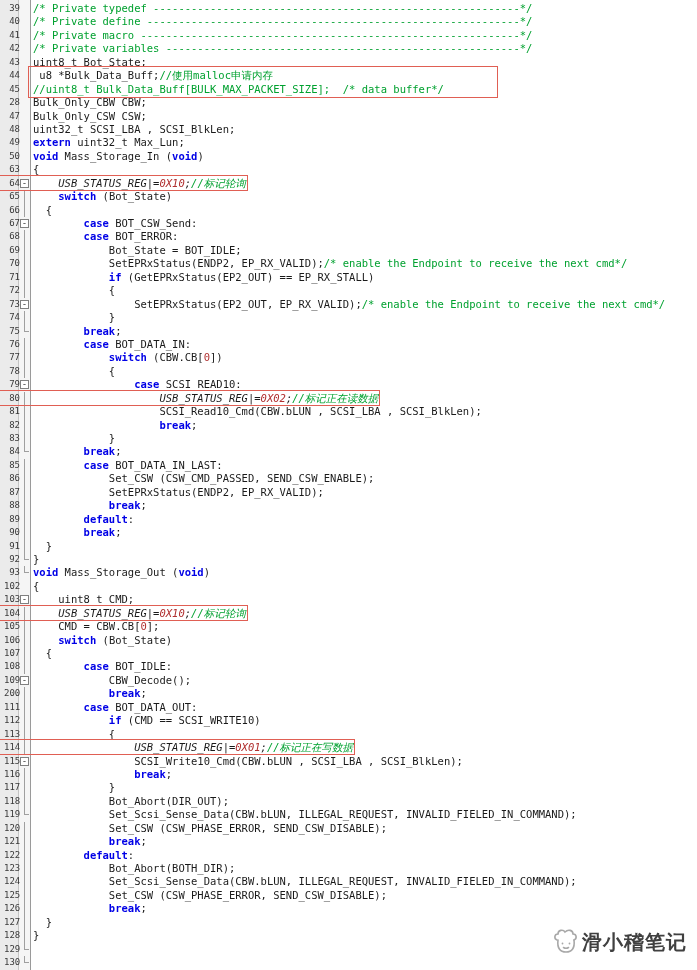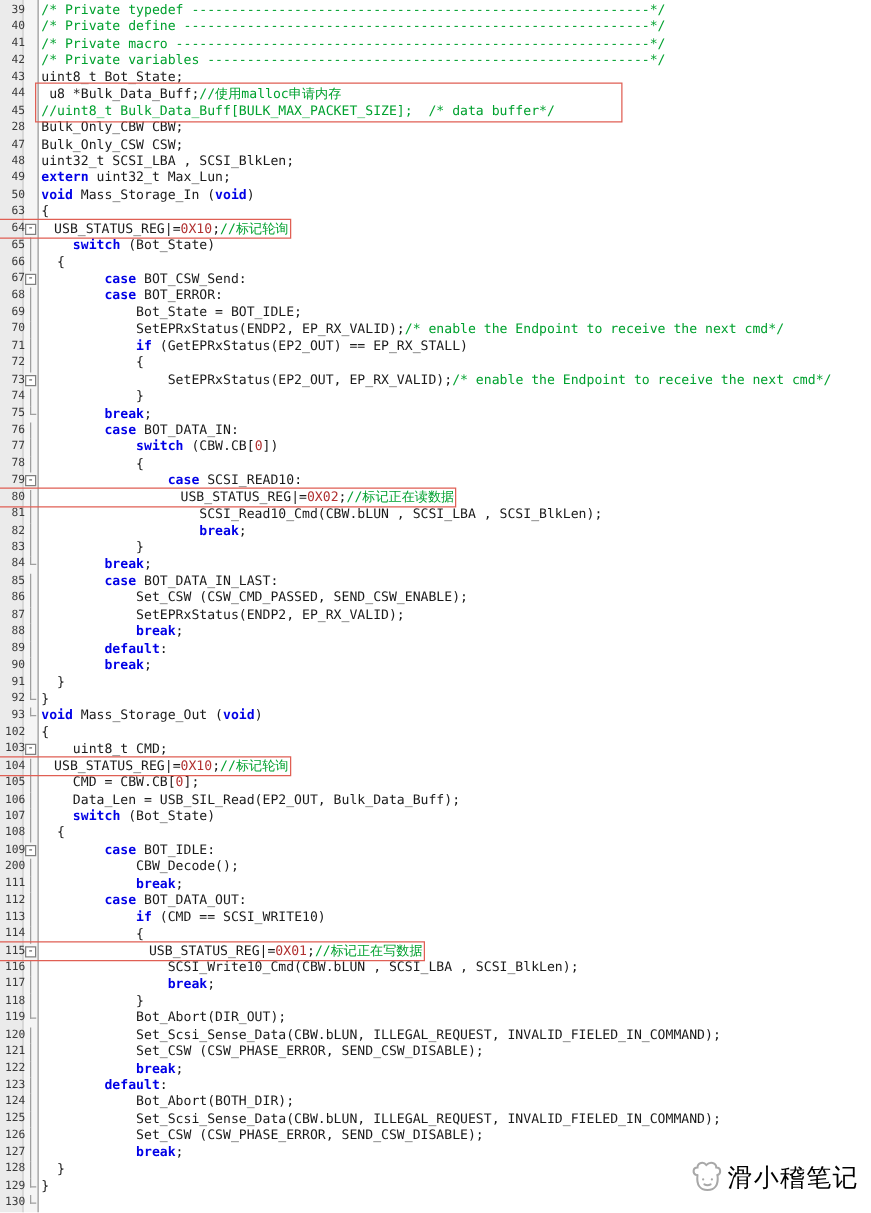--- a/index.html
+++ b/index.html
@@ -19,26 +19,26 @@
   .fbox{position:absolute;left:1px;top:2px;width:9px;height:9px;box-sizing:border-box;border:1px solid #808080;background:#ffffff;font-size:9px;line-height:6px;text-align:center;color:#333;}
   .fline{position:absolute;left:5px;top:0;width:1px;height:13.44px;background:#9f9f9f;}
   .fend{position:absolute;left:5px;top:0;width:5px;height:7px;border-left:1px solid #9f9f9f;border-bottom:1px solid #9f9f9f;box-sizing:border-box;}
   
   #code{position:absolute;left:33px;top:2px;right:0;}
   .line{height:13.44px;line-height:13.44px;font-size:10.5px;white-space:pre;color:#1a1a1a;}
   .t-c{color:#1a1a1a;}
   .t-k{color:#0000e6;font-weight:bold;}
   .t-m{color:#00a12f;}
   .t-n{color:#b03030;}
-  .hl{outline:1.6px solid #e05f54;outline-offset:1px;margin-left:-33px;padding-left:18px;}
+  .hl{outline:1.6px solid #e05f54;outline-offset:1px;margin-left:-33px;padding-left:33px;font-style:italic;}
   
   #box4445{position:absolute;left:28px;top:66px;width:470px;height:32px;border:1.6px solid #e05f54;box-sizing:border-box;}
   
   #watermark{position:absolute;left:550px;top:926px;display:flex;align-items:center;color:#a3a3a3;}
-  #wm-text{font-size:20px;letter-spacing:1px;font-weight:400;color:#000000;
+  #wm-text{font-size:20px;letter-spacing:1px;font-weight:700;color:#404040;
     font-family:"DejaVu Sans", sans-serif;}
 </style>
 </head>
 <body>
 
 <div id="editor">
   <div id="gutter-bg"></div>
   <div id="fold-bg"></div>
   <div id="gutter-nums">
       <div class="gnum">39</div>
@@ -345,21 +345,20 @@
       <div class="line"><span class="t-c">            </span><span class="t-k">break</span><span class="t-c">;</span></div>
       <div class="line"><span class="t-c">        </span><span class="t-k">default</span><span class="t-c">:</span></div>
       <div class="line"><span class="t-c">        </span><span class="t-k">break</span><span class="t-c">;</span></div>
       <div class="line"><span class="t-c">  }</span></div>
       <div class="line"><span class="t-c">}</span></div>
       <div class="line"><span class="t-k">void</span><span class="t-c"> Mass_Storage_Out (</span><span class="t-k">void</span><span class="t-c">)</span></div>
       <div class="line"><span class="t-c">{</span></div>
       <div class="line"><span class="t-c">    uint8_t CMD;</span></div>
       <div class="line"><span class="hl"><span class="t-c">    USB_STATUS_REG|=</span><span class="t-n">0X10</span><span class="t-c">;</span><span class="t-m">//标记轮询</span></span></div>
       <div class="line"><span class="t-c">    CMD = CBW.CB[</span><span class="t-n">0</span><span class="t-c">];</span></div>
-      <div class="line"><span class="t-c">    Data_Len = USB_SIL_Read(EP2_OUT, Bulk_Data_Buff);</span></div>
       <div class="line"><span class="t-c">    </span><span class="t-k">switch</span><span class="t-c"> (Bot_State)</span></div>
       <div class="line"><span class="t-c">  {</span></div>
       <div class="line"><span class="t-c">        </span><span class="t-k">case</span><span class="t-c"> BOT_IDLE:</span></div>
       <div class="line"><span class="t-c">            CBW_Decode();</span></div>
       <div class="line"><span class="t-c">            </span><span class="t-k">break</span><span class="t-c">;</span></div>
       <div class="line"><span class="t-c">        </span><span class="t-k">case</span><span class="t-c"> BOT_DATA_OUT:</span></div>
       <div class="line"><span class="t-c">            </span><span class="t-k">if</span><span class="t-c"> (CMD == SCSI_WRITE10)</span></div>
       <div class="line"><span class="t-c">            {</span></div>
       <div class="line"><span class="hl"><span class="t-c">                USB_STATUS_REG|=</span><span class="t-n">0X01</span><span class="t-c">;</span><span class="t-m">//标记正在写数据</span></span></div>
       <div class="line"><span class="t-c">                SCSI_Write10_Cmd(CBW.bLUN , SCSI_LBA , SCSI_BlkLen);</span></div>

